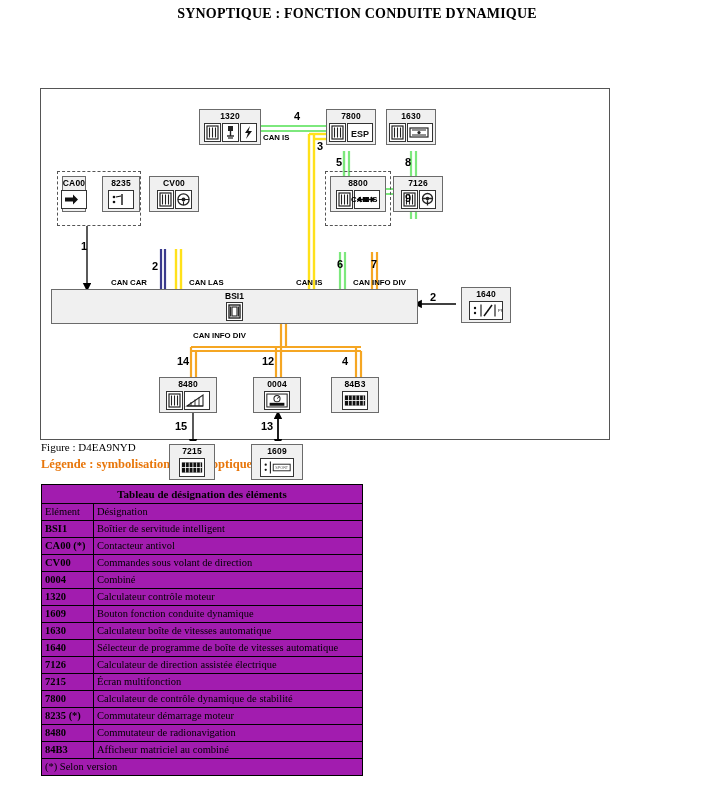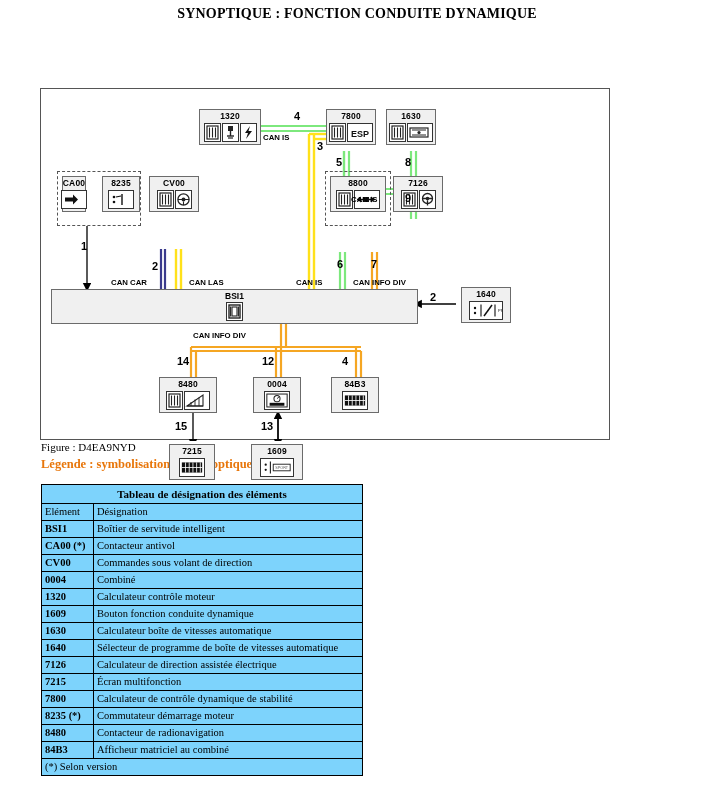--- a/index.html
+++ b/index.html
@@ -161,21 +161,21 @@
 
   
   table.desig {
     position: absolute;
     left: 41px; top: 484px;
     width: 322px;
     border-collapse: collapse;
     font-family: "Liberation Serif", serif;
     font-size: 10.5px;
     color: #000;
-    background: #7dd3fc;
+    background: #a21caf;
   }
   table.desig th, table.desig td {
     border: 1px solid #000;
     padding: 1px 3px;
     vertical-align: middle;
     line-height: 14px;
     height: 17px;
   }
   table.desig th.caption-cell {
     text-align: center;
@@ -649,21 +649,21 @@
       <tr>
           <td class="col-el">7800</td>
           <td class="col-des">Calculateur de contrôle dynamique de stabilité</td>
         </tr>
       <tr>
           <td class="col-el">8235 (*)</td>
           <td class="col-des">Commutateur démarrage moteur</td>
         </tr>
       <tr>
           <td class="col-el">8480</td>
-          <td class="col-des">Contacteur de radionavigation</td>
+          <td class="col-des">Commutateur de radionavigation</td>
         </tr>
       <tr>
           <td class="col-el">84B3</td>
           <td class="col-des">Afficheur matriciel au combiné</td>
         </tr>
       <tr>
           <td class="footnote" colspan="2">(*) Selon version</td>
         </tr>
     </tbody>
   </table>

